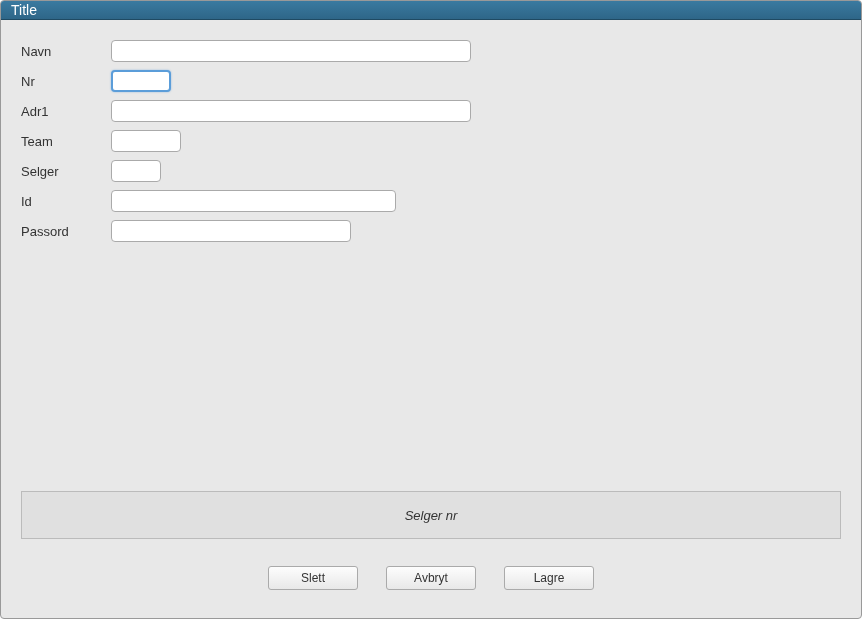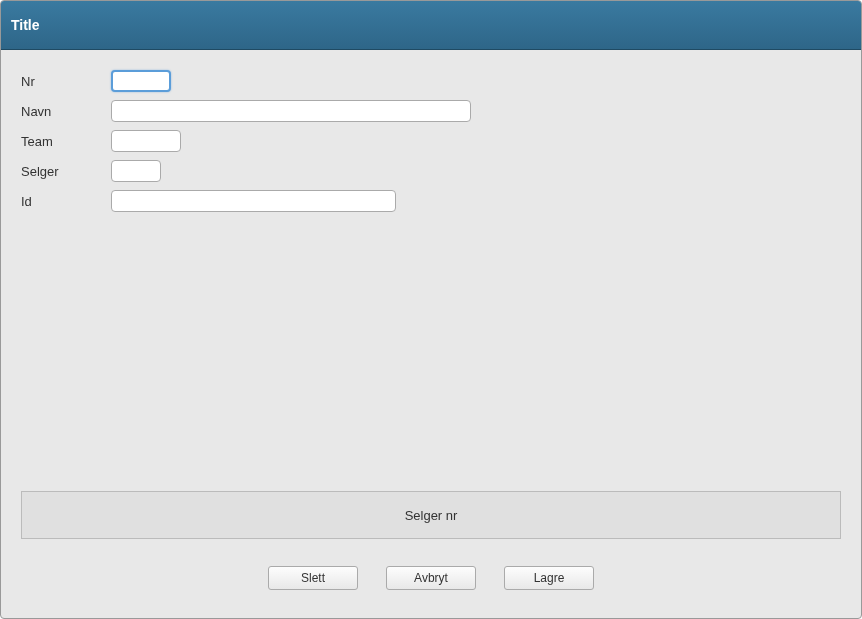--- a/index.html
+++ b/index.html
@@ -18,23 +18,23 @@
       height: 619px;
       background: #e8e8e8;
       border: 1px solid #999;
       border-radius: 4px;
       overflow: hidden;
       position: relative;
     }
     .titlebar {
       background: linear-gradient(to bottom, #3a7aa0, #2e6688);
       color: #ffffff;
-      font-weight: bold;
+      font-weight: normal;
       font-size: 14px;
-      padding: 16px 10px;
+      padding: 1px 10px;
       border-bottom: 1px solid #1f4a63;
     }
     .form-area {
       padding: 20px 20px 0 20px;
     }
     .form-row {
       display: flex;
       align-items: center;
       margin-bottom: 8px;
     }
@@ -69,20 +69,21 @@
       right: 20px;
       top: 490px;
       height: 48px;
       border: 1px solid #bbb;
       background: #e0e0e0;
       display: flex;
       align-items: center;
       justify-content: center;
       color: #333;
       font-size: 13px;
+      font-style: italic;
     }
     .button-row {
       position: absolute;
       left: 0;
       right: 0;
       bottom: 28px;
       display: flex;
       justify-content: center;
       gap: 28px;
     }
@@ -101,47 +102,55 @@
 <body>
 
 <div class="dialog">
   <div class="titlebar">
     <span>Title</span>
   </div>
 
   <div class="form-area">
 
     <div class="form-row">
+      <div class="form-label">Navn</div>
+      <input class="text-input w-long" type="text" value="" style="">
+    </div>
+
+    <div class="form-row">
       <div class="form-label">Nr</div>
       <input class="text-input w-short focused" type="text" value="" style="">
     </div>
 
     <div class="form-row">
-      <div class="form-label">Navn</div>
+      <div class="form-label">Adr1</div>
       <input class="text-input w-long" type="text" value="" style="">
     </div>
-
 
 
 
     <div class="form-row">
       <div class="form-label">Team</div>
       <input class="text-input w-medium" type="text" value="" style="">
     </div>
 
     <div class="form-row">
       <div class="form-label">Selger</div>
       <input class="text-input w-shorter" type="text" value="" style="">
     </div>
 
     <div class="form-row">
       <div class="form-label">Id</div>
       <input class="text-input w-id" type="text" value="" style="">
     </div>
 
+    <div class="form-row">
+      <div class="form-label">Passord</div>
+      <input class="text-input w-pwd" type="text" value="" style="">
+    </div>
 
 
 
   </div>
 
   <div class="status-bar">
     <span>Selger nr</span>
   </div>
 
   <div class="button-row">

